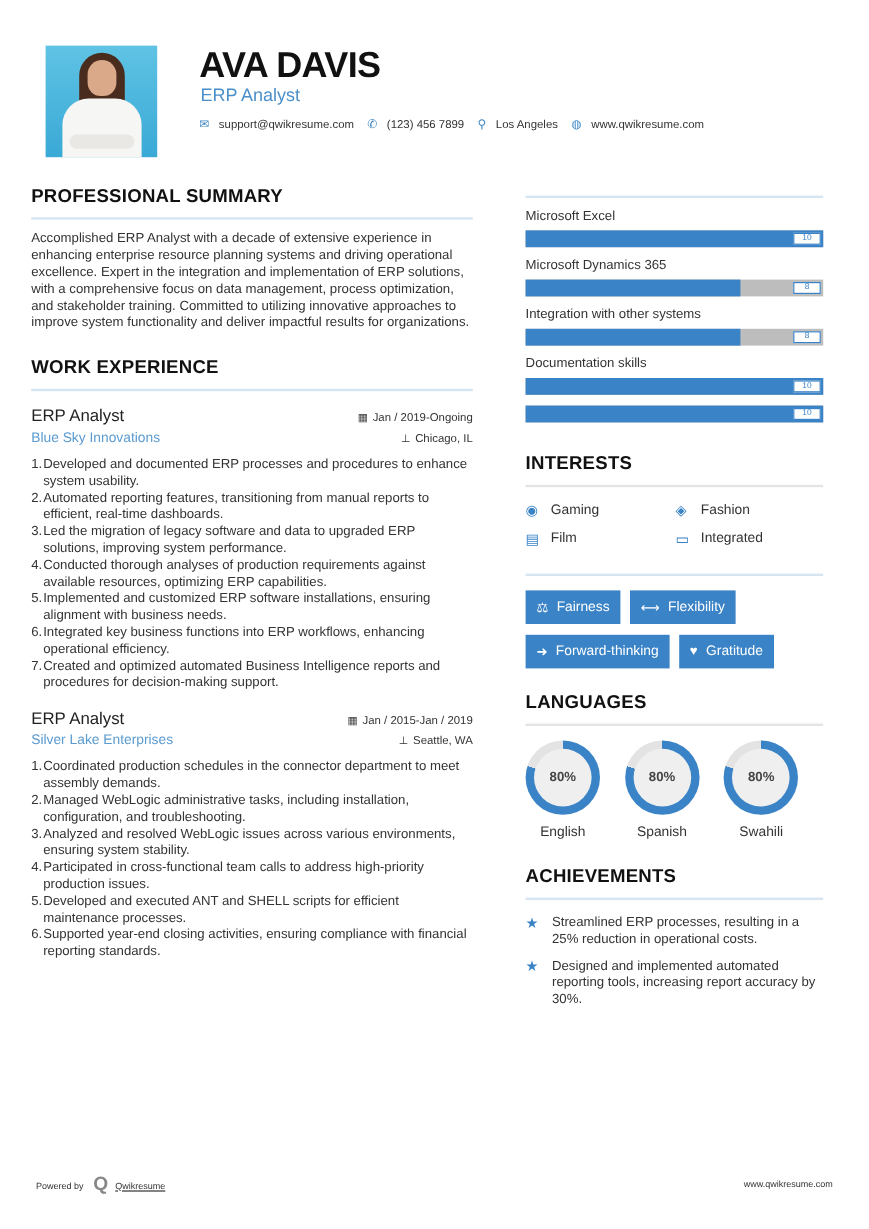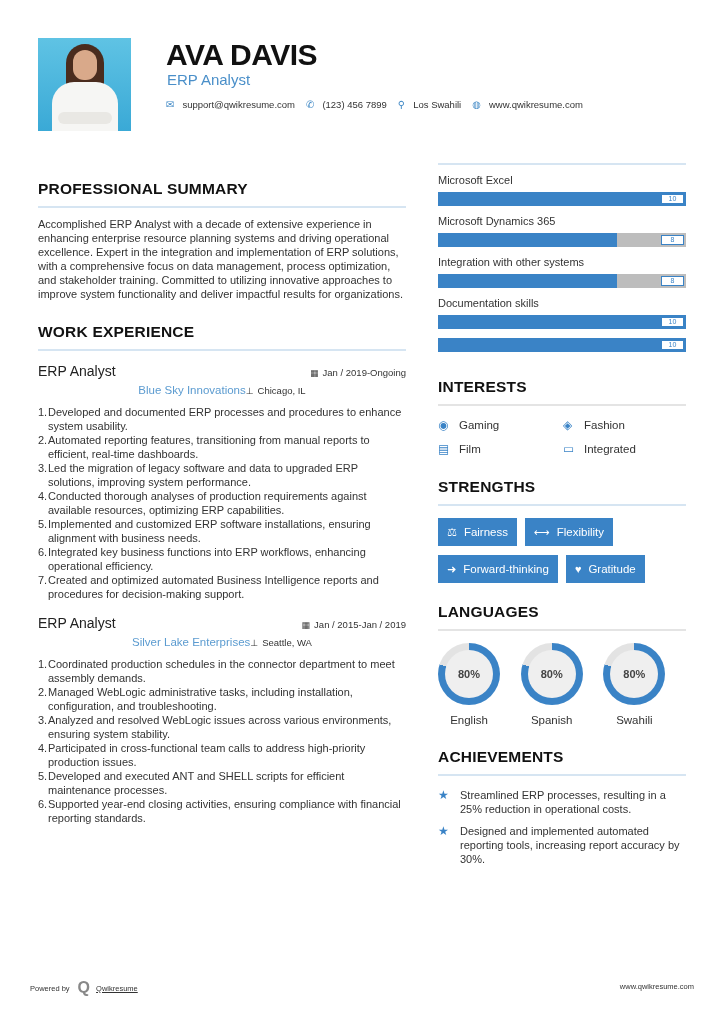--- a/index.html
+++ b/index.html
@@ -15,31 +15,31 @@
 
   .name { position: absolute; left: 166px; top: 38px; font-size: 30px; font-weight: 700; color: #111; letter-spacing: -0.5px; }
   .role { position: absolute; left: 167px; top: 71px; font-size: 15px; color: #4a8fc9; }
   .contacts { position: absolute; left: 166px; top: 99px; display: flex; align-items: center; font-size: 9.5px; color: #333; }
   .contacts .ci { color: #3f88c5; font-size: 10px; margin-right: 8px; }
   .contacts .ct { margin-right: 11px; }
 
   .section-title { font-size: 15.5px; font-weight: 700; color: #111; letter-spacing: 0.2px; }
   .rule { height: 2px; background: #d6e5f2; margin-top: 8px; }
 
-  .left { position: absolute; left: 38px; top: 155px; width: 368px; margin-top: 25px; }
+  .left { position: absolute; left: 26px; top: 155px; width: 368px; }
   .right { position: absolute; left: 438px; top: 155px; width: 248px; }
 
   .summary { font-size: 11px; line-height: 14px; color: #333; margin-top: 9px; }
 
   .job { margin-top: 12px; }
   .job-head { display: flex; justify-content: space-between; align-items: baseline; }
   .job-title { font-size: 14px; color: #222; }
   .job-date { font-size: 9.5px; color: #333; }
   .job-date .ico { font-size: 9px; margin-right: 4px; color: #444; }
-  .job-sub { display: flex; justify-content: center; align-items: baseline; margin-top: 5px; }
+  .job-sub { display: flex; justify-content: space-between; align-items: baseline; margin-top: 5px; }
   .company { font-size: 11.5px; color: #5b9bd0; }
   .loc { font-size: 9.5px; color: #333; }
   .loc .ico { font-size: 9px; margin-right: 4px; }
   .duties { margin-top: 9px; font-size: 11px; line-height: 14px; color: #333; list-style: none; }
   .duties li { display: flex; }
   .duties .num { width: 10px; flex: none; }
 
   .skill { margin-top: 9px; }
   .skill-label { font-size: 11px; color: #333; }
   .bar { position: relative; height: 14px; margin-top: 6px; background: #bdbdbd; }
@@ -79,21 +79,21 @@
     <div class="arms"></div>
 </div>
 <div class="name">AVA DAVIS</div>
 <div class="role">ERP Analyst</div>
 <div class="contacts">
   <span class="ci">✉</span>
   <span class="ct">support@qwikresume.com</span>
   <span class="ci">✆</span>
   <span class="ct">(123) 456 7899</span>
   <span class="ci">⚲</span>
-  <span class="ct">Los Swahili</span>
+  <span class="ct">Los Angeles</span>
   <span class="ci">◍</span>
   <span class="ct">www.qwikresume.com</span>
 </div>
 
 <div class="left">
   <div>
     <div class="section-title">PROFESSIONAL SUMMARY</div>
     <div class="rule"></div>
     <p class="summary">Accomplished ERP Analyst with a decade of extensive experience in enhancing enterprise resource planning systems and driving operational excellence. Expert in the integration and implementation of ERP solutions, with a comprehensive focus on data management, process optimization, and stakeholder training. Committed to utilizing innovative approaches to improve system functionality and deliver impactful results for organizations.</p>
   </div>
@@ -239,21 +239,20 @@
           <span>Film</span>
         </div>
       <div class="interest">
           <span class="ico">▭</span>
           <span>Integrated</span>
         </div>
     </div>
   </div>
 
   <div style="margin-top:22px;">
-    <div class="section-title">STRENGTHS</div>
     <div class="rule"></div>
     <div class="strengths">
       <div class="chip">
           <span class="ico">⚖</span>
           <span>Fairness</span>
         </div>
       <div class="chip">
           <span class="ico">⟷</span>
           <span>Flexibility</span>
         </div>

